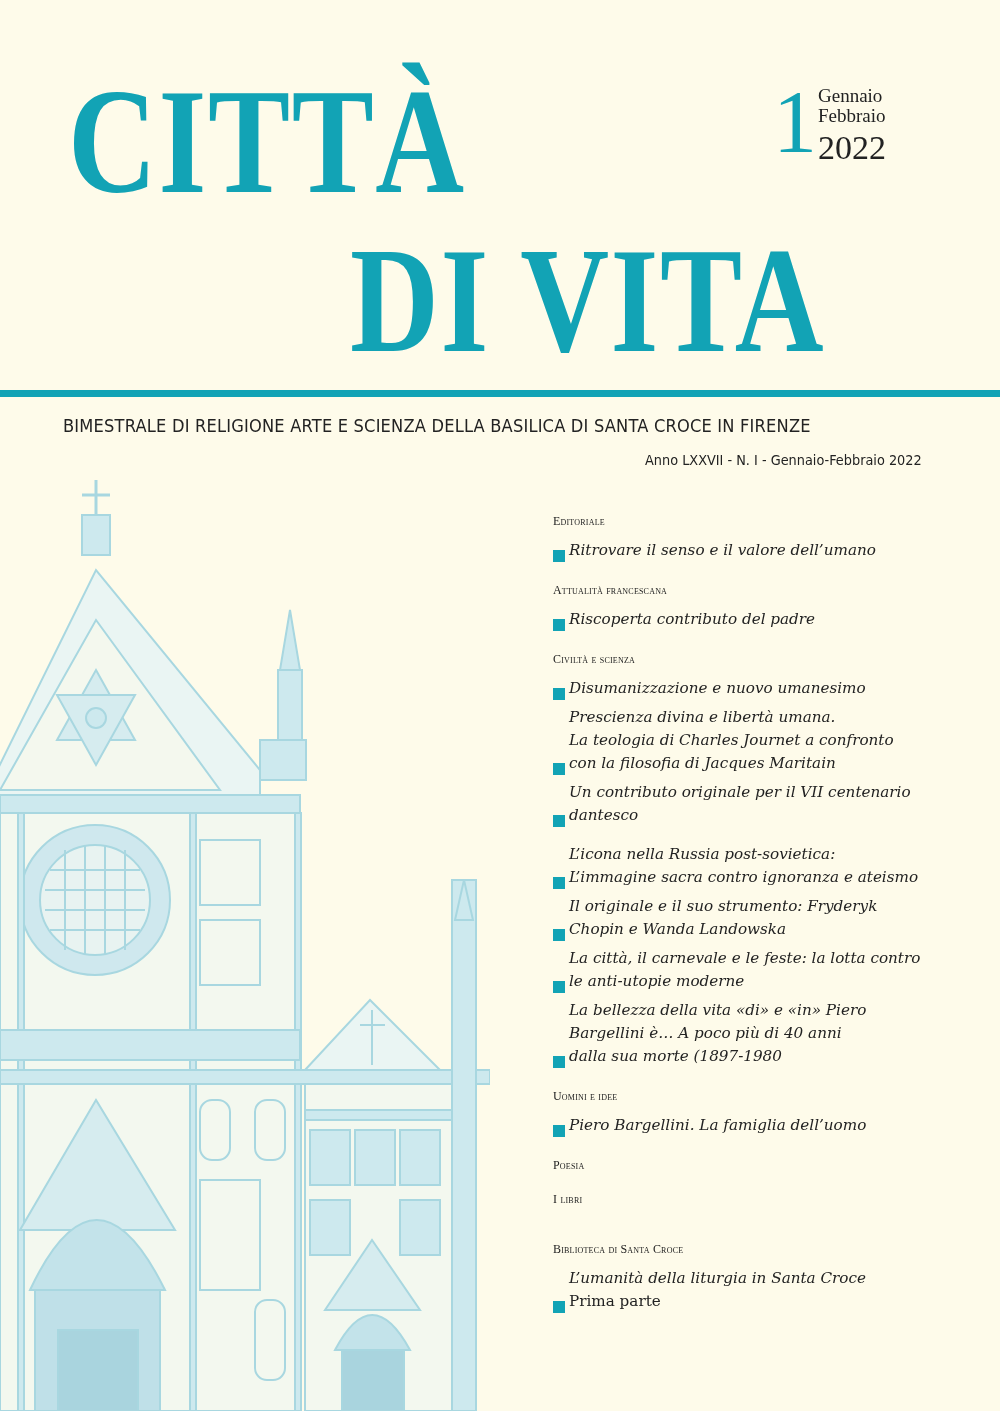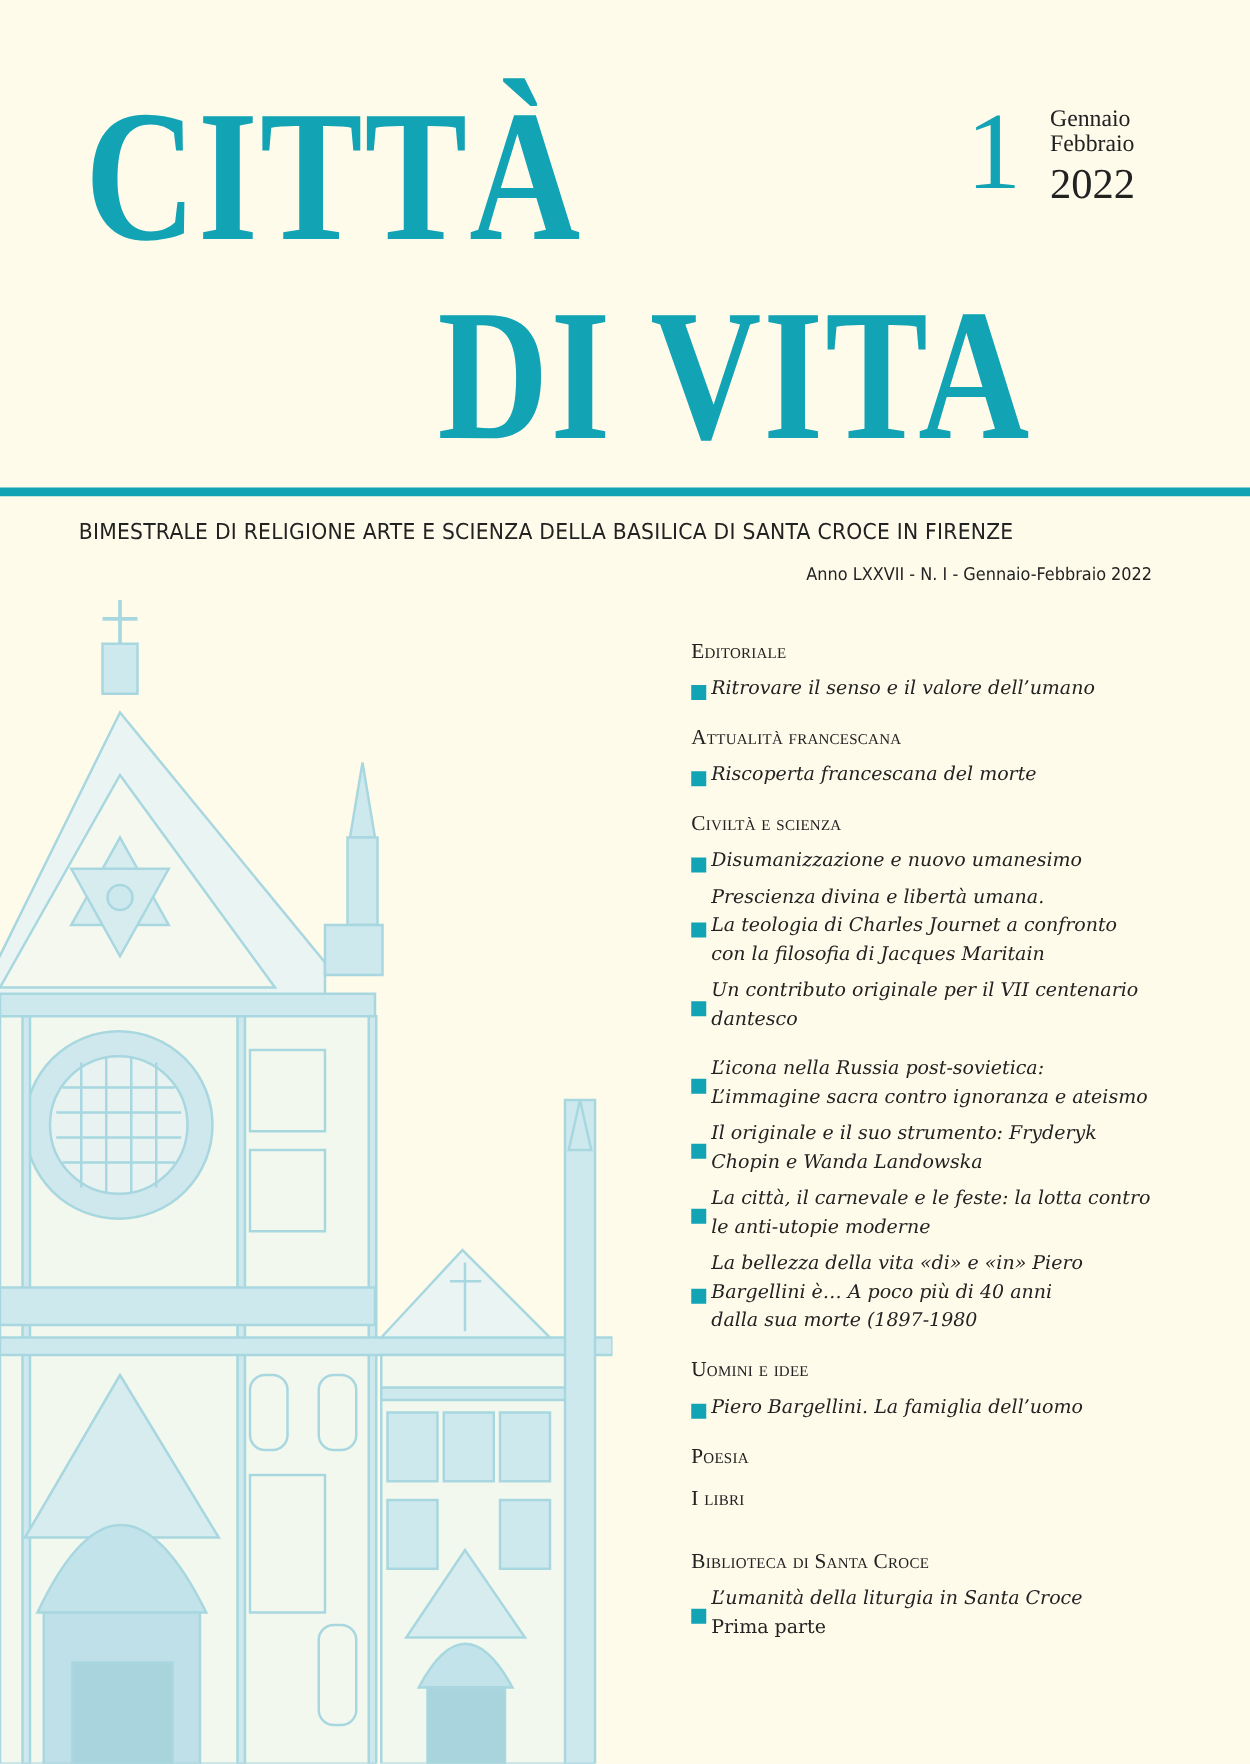--- a/index.html
+++ b/index.html
@@ -9,35 +9,35 @@
   .masthead-line1, .masthead-line2 {
     position: absolute; color: #12a3b5;
     font-family: "Liberation Serif", serif; font-weight: bold;
     letter-spacing: 2px; line-height: 1; white-space: nowrap;
     transform-origin: left top;
   }
   .masthead-line1 { left: 68px; top: 66px; font-size: 150px; transform: scaleX(0.82); }
   .masthead-line2 { left: 350px; top: 225px; font-size: 150px; transform: scaleX(0.82); }
 
   .issue-num { position: absolute; left: 773px; top: 78px; color: #12a3b5; font-family: "Liberation Serif", serif; font-size: 88px; line-height: 1; }
-  .issue-months { position: absolute; left: 840px; top: 86px; font-family: "Liberation Serif", serif; color: #222; line-height: 1.05; }
+  .issue-months { position: absolute; left: 818px; top: 86px; font-family: "Liberation Serif", serif; color: #222; line-height: 1.05; }
   .issue-months .m { font-size: 19px; display: block; }
   .issue-months .y { font-size: 34px; display: block; margin-top: 4px; }
 
   .rule { position: absolute; left: 0; top: 390px; width: 1000px; height: 7px; background: #12a3b5; }
 
   .subtitle { position: absolute; left: 63px; top: 416px; width: 860px; font-family: "DejaVu Sans", sans-serif; font-size: 17.5px; letter-spacing: 0.2px; color: #222; white-space: nowrap; transform-origin: left top; transform: scaleX(0.93); }
   .issue-line { position: absolute; right: 78px; top: 452px; font-family: "DejaVu Sans", sans-serif; font-size: 14px; color: #222; transform-origin: right top; transform: scaleX(0.92); }
 
   .illustration { position: absolute; left: 0; top: 470px; width: 490px; height: 941px; }
 
   .toc { position: absolute; left: 553px; top: 509px; width: 420px; }
   .toc-section { margin-bottom: 16px; }
-  .toc-heading { font-family: "Liberation Serif", serif; font-variant: small-caps; font-size: 17px; color: #222; line-height: 24px; letter-spacing: 0.2px; }
-  .toc-item { display: flex; align-items: center; font-family: "DejaVu Serif", serif; font-style: italic; font-size: 15.2px; line-height: 23px; color: #222; margin-top: 6px; }
+  .toc-heading { font-family: "Liberation Serif", serif; font-variant: small-caps; font-size: 12px; color: #222; line-height: 24px; letter-spacing: 0.2px; }
+  .toc-item { display: flex; align-items: flex-end; font-family: "DejaVu Serif", serif; font-style: italic; font-size: 15.2px; line-height: 23px; color: #222; margin-top: 6px; }
   .toc-item .bullet { width: 12px; height: 12px; background: #12a3b5; flex: none; margin-top: 6px; margin-right: 4px; }
   .toc-item .txt { white-space: pre-line; }
   .toc-item .sub { display: block; font-style: normal; }
 </style>
 </head>
 <body>
 
 <div class="masthead-line1">CITTÀ</div>
 <div class="masthead-line2">DI VITA</div>
 
@@ -133,21 +133,21 @@
     <div class="toc-heading">Editoriale</div>
     <div class="toc-item">
         <span class="bullet"></span>
         <span class="txt">Ritrovare il senso e il valore dell’umano</span>
       </div>
   </div>
   <div class="toc-section">
     <div class="toc-heading">Attualità francescana</div>
     <div class="toc-item">
         <span class="bullet"></span>
-        <span class="txt">Riscoperta francescana del morte</span>
+        <span class="txt">Riscoperta contributo del padre</span>
       </div>
   </div>
   <div class="toc-section">
     <div class="toc-heading">Civiltà e scienza</div>
     <div class="toc-item">
         <span class="bullet"></span>
         <span class="txt">Disumanizzazione e nuovo umanesimo</span>
       </div>
     <div class="toc-item">
         <span class="bullet"></span>

